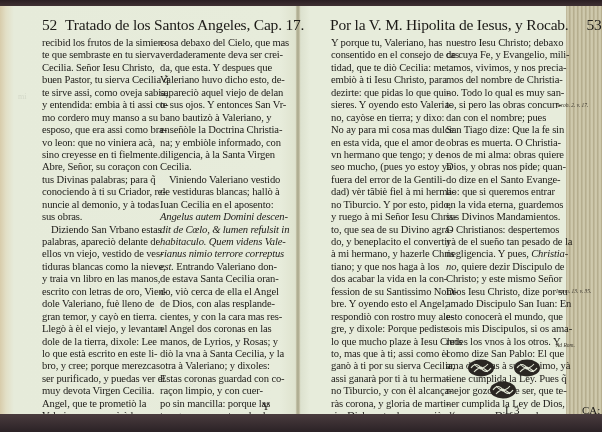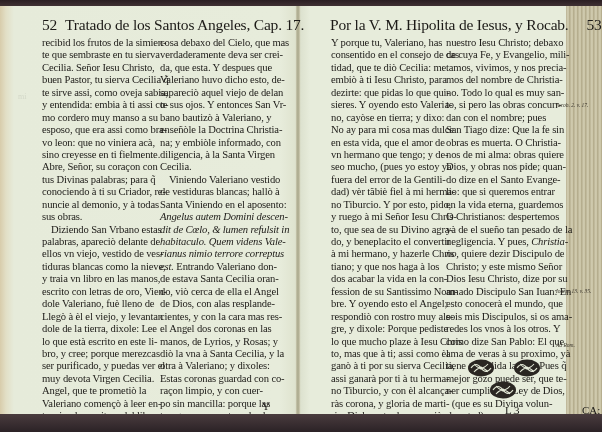--- a/index.html
+++ b/index.html
@@ -84,20 +84,21 @@
     <div class="line">conociendo à ti su Criador, re-</div>
     <div class="line">nuncie al demonio, y à todas</div>
     <div class="line">sus obras.</div>
     <div class="line indent">Diziendo San Vrbano estas</div>
     <div class="line">palabras, apareciò delante de</div>
     <div class="line">ellos vn viejo, vestido de ves-</div>
     <div class="line">tiduras blancas como la nieve,</div>
     <div class="line">y traia vn libro en las manos,</div>
     <div class="line">escrito con letras de oro, Vien-</div>
     <div class="line">dole Valeriano, fuè lleno de</div>
+    <div class="line">gran temor, y cayò en tierra.</div>
     <div class="line">Llegò à èl el viejo, y levantan</div>
     <div class="line">dole de la tierra, dixole: Lee</div>
     <div class="line">lo que està escrito en este li-</div>
     <div class="line">bro, y cree; porque merezcas</div>
     <div class="line">ser purificado, y puedas ver el</div>
     <div class="line">muy devota Virgen Cecilia.</div>
     <div class="line">Angel, que te prometiò la</div>
     <div class="line">Valeriano començò à leer en-</div>
     <div class="line">tre si, y la escritura del libro,</div>
   </div>
@@ -108,21 +109,21 @@
     <div class="line">Valeriano huvo dicho esto, de-</div>
     <div class="line">sapareciò aquel viejo de delan</div>
     <div class="line">te sus ojos. Y entonces San Vr-</div>
     <div class="line">bano bautizò à Valeriano, y</div>
     <div class="line">enseñòle la Doctrina Christia-</div>
     <div class="line">na; y embiòle informado, con</div>
     <div class="line">diligencia, à la Santa Virgen</div>
     <div class="line">Cecilia.</div>
     <div class="line indent">Viniendo Valeriano vestido</div>
     <div class="line">de vestiduras blancas; hallò à</div>
-    <div class="line">Santa Viniendo en el aposento:</div>
+    <div class="line">Iuan Cecilia en el aposento:</div>
     <div class="line italic">Angelus autem Domini descen-</div>
     <div class="line italic">dit de Cœlo, &amp; lumen refulsit in</div>
     <div class="line italic">habitaculo. Quem videns Vale-</div>
     <div class="line italic">rianus nimio terrore correptus</div>
     <div class="line"><span class="italic">est.</span> Entrando Valeriano don-</div>
     <div class="line">de estava Santa Cecilia oran-</div>
     <div class="line">do, viò cerca de ella el Angel</div>
     <div class="line">de Dios, con alas resplande-</div>
     <div class="line">cientes, y con la cara mas res-</div>
     <div class="line">el Angel dos coronas en las</div>
@@ -176,20 +177,21 @@
     <div class="line">no. Todo lo qual es muy san-</div>
     <div class="line">to, si pero las obras concurr-</div>
     <div class="line">dan con el nombre; pues</div>
     <div class="line">San Tiago dize: Que la fe sin</div>
     <div class="line">obras es muerta. O Christia-</div>
     <div class="line">nos de mi alma: obras quiere</div>
     <div class="line">Dios, y obras nos pide; quan-</div>
     <div class="line">do dize en el Santo Evange-</div>
     <div class="line">lio: que si queremos entrar</div>
     <div class="line">en la vida eterna, guardemos</div>
+    <div class="line">sus Divinos Mandamientos.</div>
     <div class="line">O Christianos: despertemos</div>
     <div class="line">yà de el sueño tan pesado de la</div>
     <div class="line">negligencia. Y pues, <span class="italic">Christia-</span></div>
     <div class="line"><span class="italic">no,</span> quiere dezir Discipulo de</div>
     <div class="line">Christo; y este mismo Señor</div>
     <div class="line">Dios Iesu Christo, dize por su</div>
     <div class="line">amado Discipulo San Iuan: En</div>
     <div class="line">esto conocerà el mundo, que</div>
     <div class="line">sois mis Discipulos, si os ama-</div>
     <div class="line">redes los vnos à los otros. Y</div>

